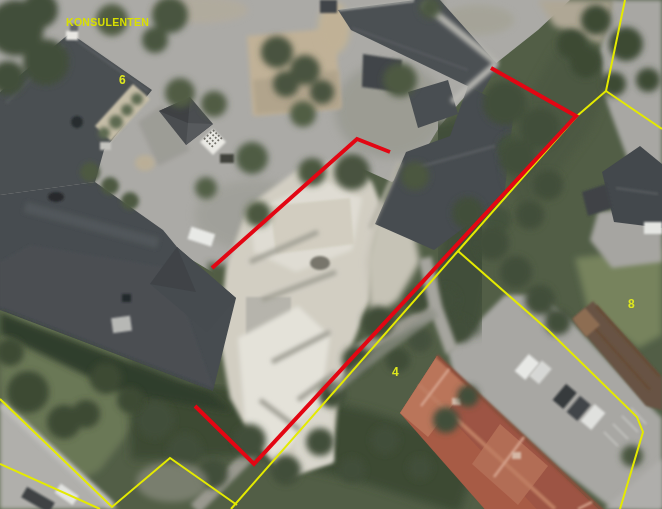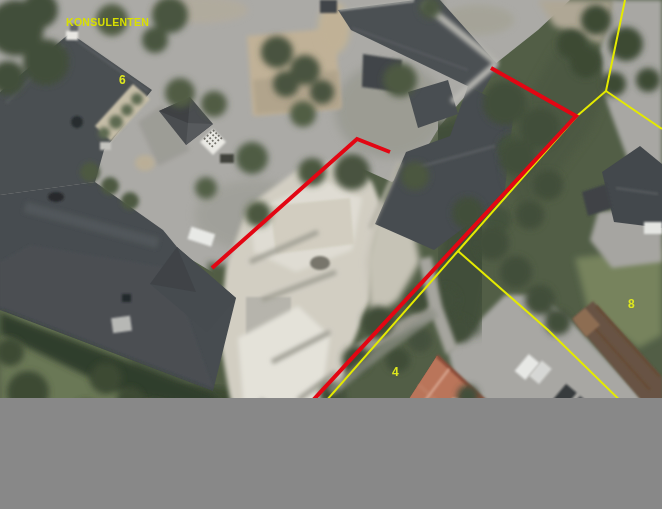--- a/index.html
+++ b/index.html
@@ -1,16 +1,16 @@
 <!DOCTYPE html>
 <html><head>
 <meta charset="utf-8">
 <style>
 html,body{margin:0;padding:0;background:#888;}
-#map{position:relative;width:662px;height:398px;overflow:hidden;font-family:"Liberation Sans",sans-serif;}
+#map{position:relative;width:662px;height:509px;overflow:hidden;font-family:"Liberation Sans",sans-serif;}
 </style>
 </head>
 <body>
 <div id="map">
 <svg width="662" height="509" viewBox="0 0 662 509">
 <defs>
 <filter id="b1" x="-30%" y="-30%" width="160%" height="160%">
           <feGaussianBlur stdDeviation="1"></feGaussianBlur>
         </filter>
 <filter id="b2" x="-40%" y="-40%" width="180%" height="180%">

